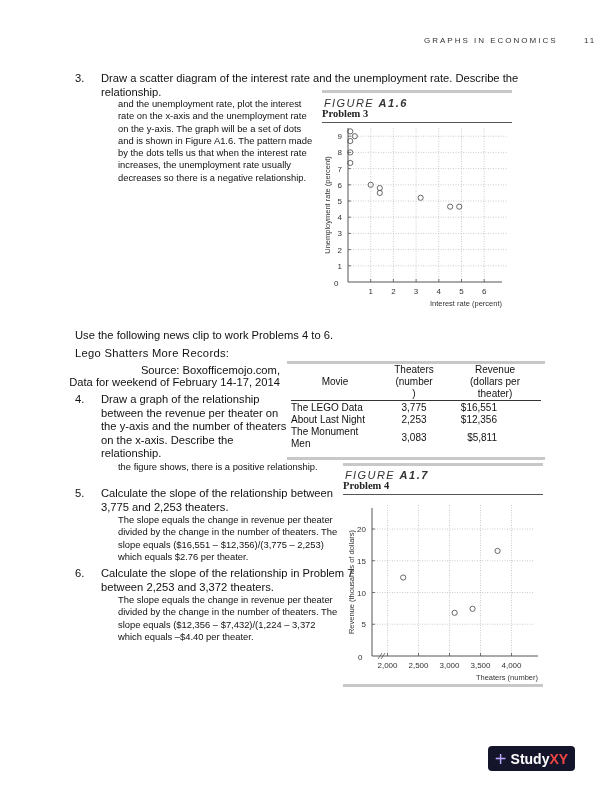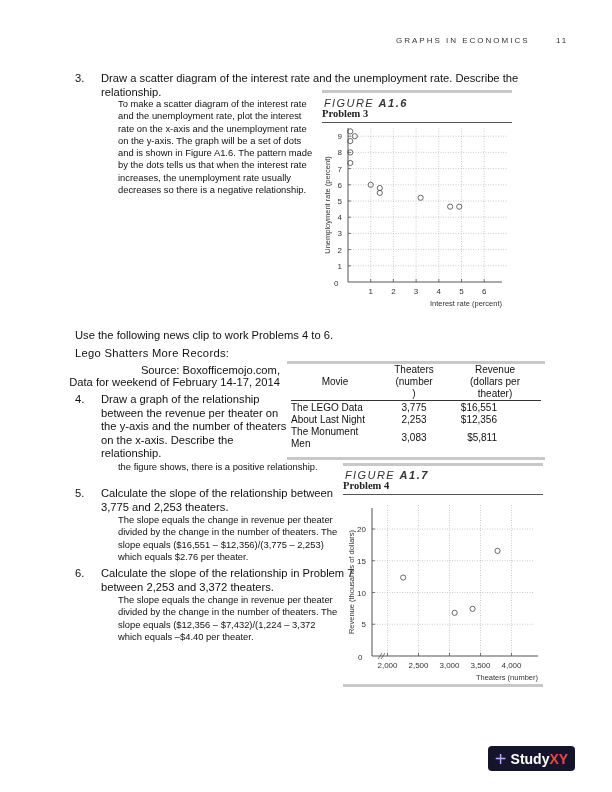--- a/index.html
+++ b/index.html
@@ -1,19 +1,19 @@
 <!DOCTYPE html>
 <html><head>
 <meta charset="utf-8">
 <style>
   html, body { margin: 0; padding: 0; background: #ffffff; }
   body { width: 612px; height: 792px; position: relative; overflow: hidden;
          font-family: "Liberation Sans", sans-serif; color: #222; }
   .abs { position: absolute; }
-  .hdr { font-size: 8px; letter-spacing: 2px; color: #333; }
+  .hdr { font-size: 8px; letter-spacing: 2px; color: #333; margin-left: 28px; }
   .q { font-size: 11.2px; line-height: 13.5px; color: #111; }
   .ans { font-size: 9.4px; line-height: 12.3px; color: #111; }
   .figlabel { font-size: 11px; letter-spacing: 1.4px; color: #333; font-style: italic; }
   .figlabel b { letter-spacing: 1.6px; }
   .figtitle { font-family: "Liberation Serif", serif; font-weight: bold; font-size: 10.5px; color: #222; }
   .greybar { background: #c8c8c8; height: 4px; }
   .darkline { background: #555; height: 1px; }
   table.movies { border-collapse: collapse; font-size: 10px; line-height: 12px; color: #111; }
   table.movies th { font-weight: normal; vertical-align: bottom; padding: 0; }
   table.movies td { padding: 0; }
@@ -26,21 +26,20 @@
 
 <div class="abs hdr" style="left:396px; top:36px;">GRAPHS IN ECONOMICS</div>
 <div class="abs hdr" style="left:556px; top:36px;">11</div>
 
 <div class="abs q" style="left:75px; top:72px;">3.</div>
 <div class="abs q" style="left:101px; top:72px; width:470px; white-space:nowrap;">
   <div>Draw a scatter diagram of the interest rate and the unemployment rate. Describe the</div>
   <div>relationship.</div>
 </div>
 <div class="abs ans" style="left:118px; top:98px; white-space:nowrap;">
-  <div>To make a scatter diagram of the interest rate</div>
   <div>and the unemployment rate, plot the interest</div>
   <div>rate on the x-axis and the unemployment rate</div>
   <div>on the y-axis. The graph will be a set of dots</div>
   <div>and is shown in Figure A1.6. The pattern made</div>
   <div>by the dots tells us that when the interest rate</div>
   <div>increases, the unemployment rate usually</div>
   <div>decreases so there is a negative relationship.</div>
 </div>
 
 <div class="abs greybar" style="left:322px; top:90px; width:190px; height:3px;"></div>

